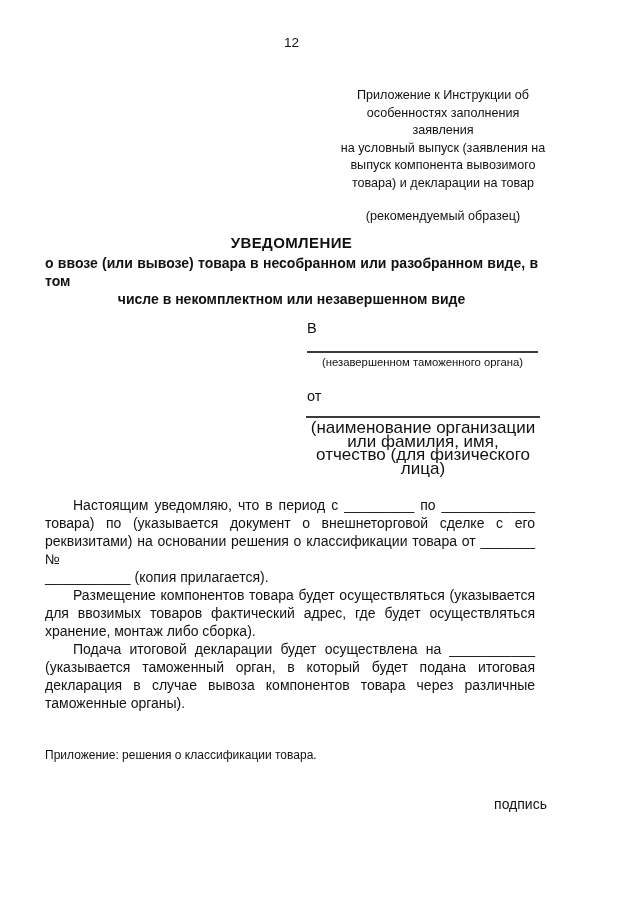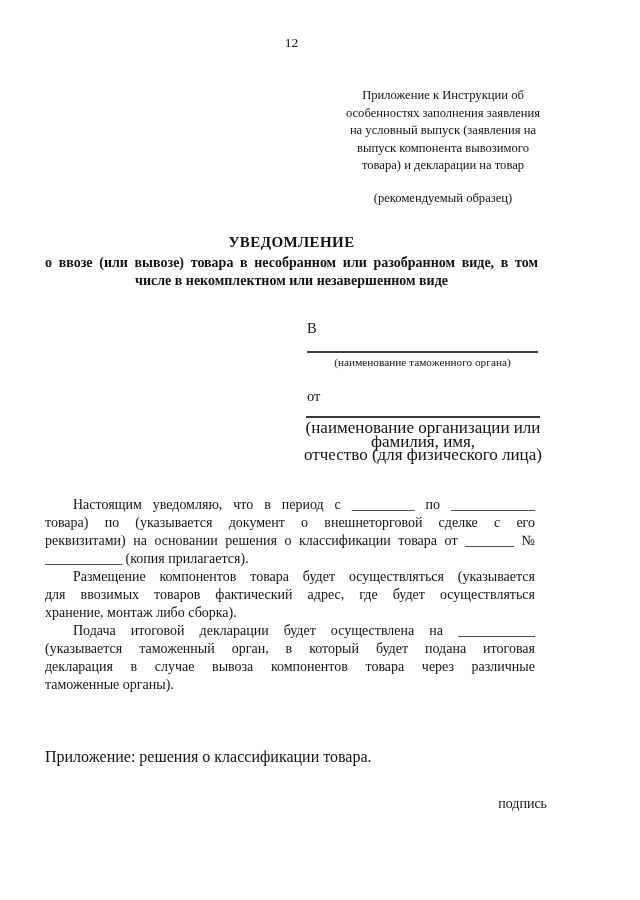--- a/index.html
+++ b/index.html
@@ -1,21 +1,21 @@
 <!DOCTYPE html>
 <html lang="ru"><head>
 <meta charset="utf-8">
 <style>
   html, body { margin: 0; padding: 0; background: #ffffff; }
   .page {
     position: relative;
     width: 640px;
     height: 900px;
     background: #ffffff;
-    font-family: Liberation Serif, serif;
+    font-family: Liberation Sans, sans-serif;
     color: #121212;
     overflow: hidden;
   }
   .page-number {
     position: absolute;
     top: 35px; left: 45px; width: 493px;
     text-align: center;
     font-size: 13.5px;
   }
   .appendix {
@@ -49,21 +49,21 @@
     position: absolute; left: 296px; top: 421px; width: 254px;
     text-align: center; font-size: 17px; line-height: 13.5px;
   }
   .body-text {
     position: absolute; left: 45px; top: 496px; width: 490px;
     font-size: 14px; line-height: 18px;
   }
   .bline { text-align: left; white-space: nowrap; }
   .bline.justify { white-space: normal; text-align: justify; text-align-last: justify; text-justify: inter-word; }
   .bline.indent { text-indent: 28px; }
-  .attachment { position: absolute; left: 45px; top: 748px; font-size: 16px; }
+  .attachment { position: absolute; left: 45px; top: 748px; font-size: 12px; }
   .signature {
     position: absolute; left: 45px; top: 796px; width: 502px;
     text-align: right; font-size: 14px;
   }
 </style>
 </head>
 <body>
 
 <div class="page">
 
@@ -83,21 +83,21 @@
   <div class="title-block">
     <div class="doc-title">УВЕДОМЛЕНИЕ</div>
     <div class="subtitle">
         <div class="sub-line justify">о ввозе (или вывозе) товара в несобранном или разобранном виде, в том</div>
         <div class="sub-line center">числе в некомплектном или незавершенном виде</div>
       </div>
   </div>
 
   <div class="form-to-label">В</div>
   <div class="form-rule form-rule-1"></div>
-  <div class="form-caption-1">(наименование таможенного органа)</div>
+  <div class="form-caption-1">(незавершенном таможенного органа)</div>
 
   <div class="form-from-label">от</div>
   <div class="form-rule form-rule-2"></div>
   <div class="form-caption-2">
       <div class="cap-line">(наименование организации или фамилия, имя,</div>
       <div class="cap-line">отчество (для физического лица)</div>
     </div>
 
   <div class="body-text">
       <div class="bline justify indent">Настоящим уведомляю, что в период с _________ по ____________</div>

